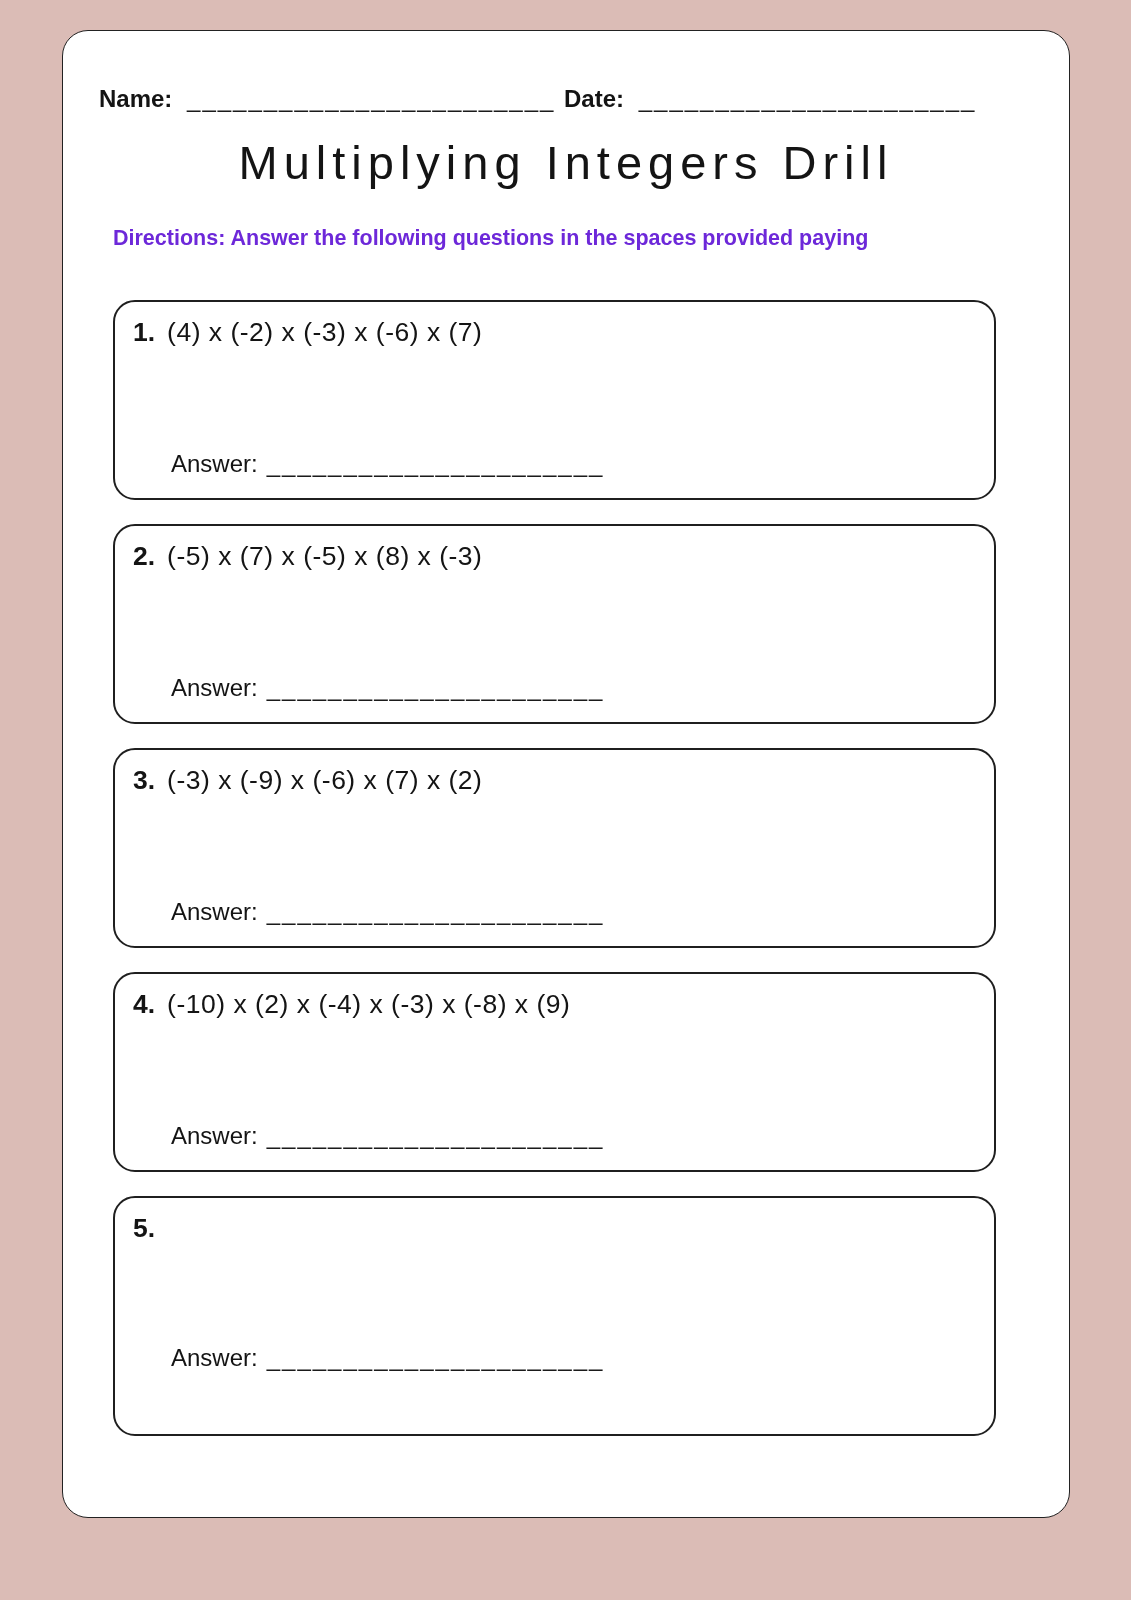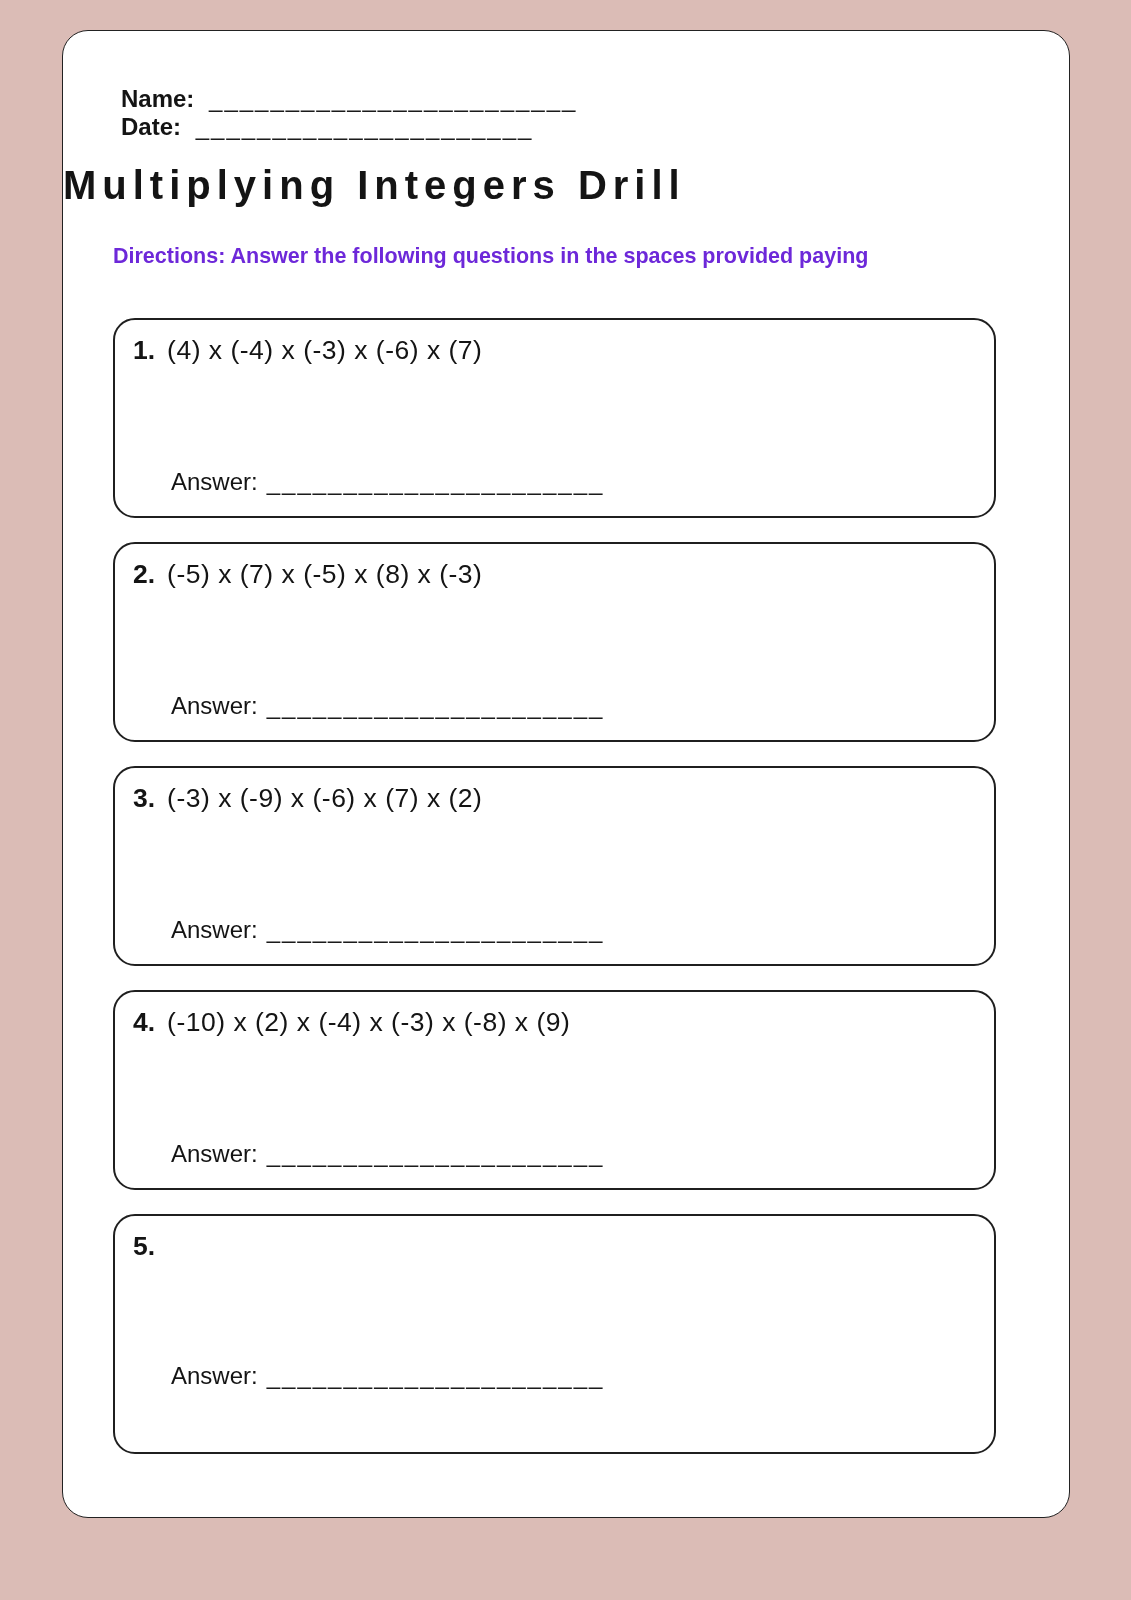--- a/index.html
+++ b/index.html
@@ -13,34 +13,34 @@
   .paper {
     position: absolute;
     left: 62px; top: 30px;
     width: 1008px; height: 1488px;
     background: #ffffff;
     border: 1.5px solid #222222;
     border-radius: 26px;
   }
   .header-row {
     display: flex;
-    padding: 54px 0 0 58px;
+    padding: 54px 0 0 36px;
     font-size: 24px;
     font-weight: 700;
     align-items: baseline;
-    flex-direction: column;
   }
   .name-field { width: 465px; flex: none; white-space: nowrap; }
   .date-field { white-space: nowrap; }
   .field-label { font-weight: 700; margin-right: 8px; }
   .blank { font-weight: 400; letter-spacing: 2px; color: #1a1a1a; }
   .page-title {
+    text-align: center;
     margin-top: 22px;
-    font-size: 40px;
-    font-weight: 700;
+    font-size: 47px;
+    font-weight: 400;
     letter-spacing: 6px;
   }
   .directions {
     margin: 34px 0 0 50px;
     font-size: 21.5px;
     font-weight: 700;
     line-height: 1.38;
     color: #6d28d9;
   }
   .questions { margin-top: 46px; }
@@ -82,21 +82,21 @@
 
   <div class="directions">
     <div>Directions: Answer the following questions in the spaces provided paying</div>
   </div>
 
   <div class="questions">
 
     <div class="qbox">
       <div class="qline">
         <span class="qnum">1.</span>
-        <span class="qexpr">(4) x (-4) x (-3) x (-6) x (7)</span>
+        <span class="qexpr">(4) x (-2) x (-3) x (-6) x (7)</span>
       </div>
       <div class="aline">
         <span class="alabel">Answer:</span>
         <span class="blank">______________________</span>
       </div>
     </div>
 
     <div class="qbox">
       <div class="qline">
         <span class="qnum">2.</span>

